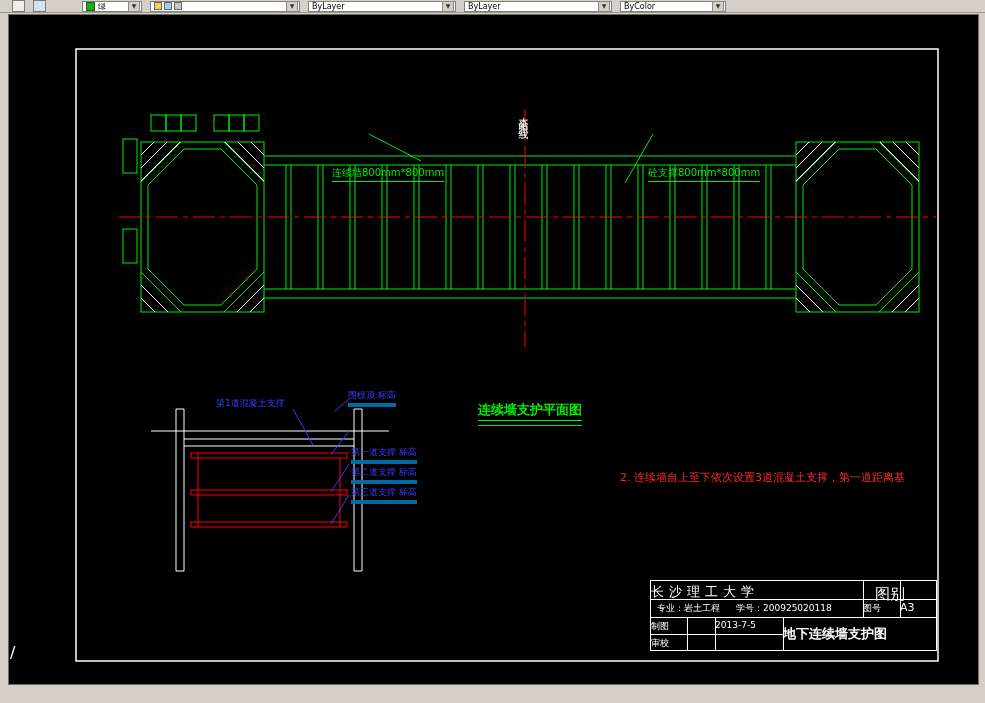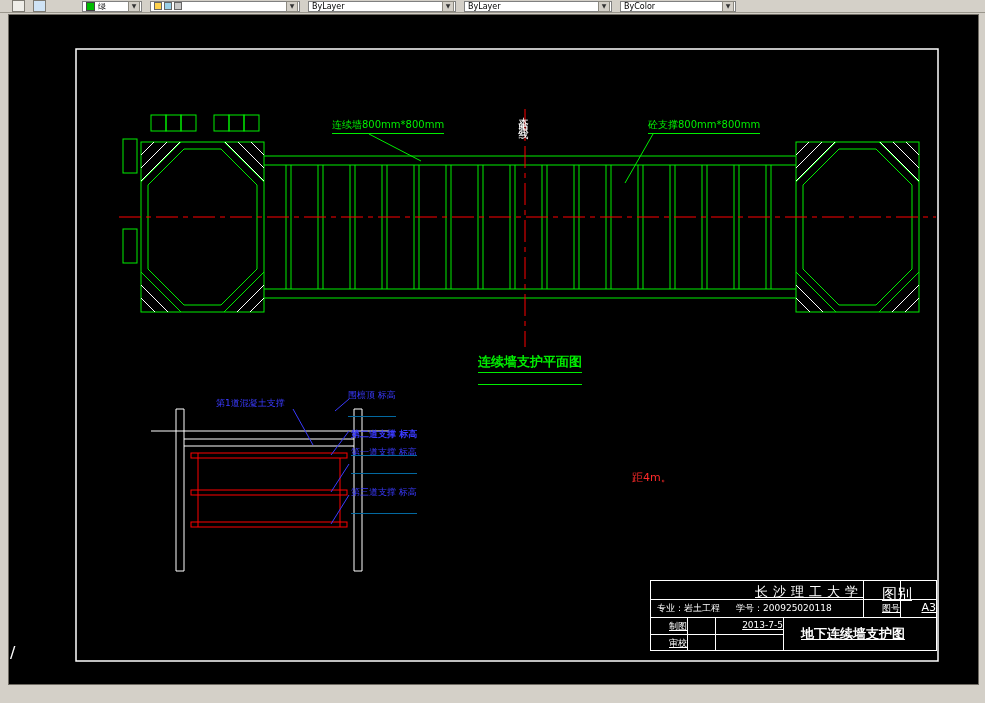--- a/index.html
+++ b/index.html
@@ -34,46 +34,46 @@
 
   
   .canvas {
     position:absolute; left:8px; top:14px; width:969px; height:669px;
     background:#000; border:1px solid #6f6b63; box-sizing:content-box;
   }
   .canvas svg { position:absolute; left:0; top:0; }
 
   
   .lbl { position:absolute; white-space:nowrap; }
-  .green { color:#00ee00; }
+  .green { color:#00ee00;margin-top:48px; }
   .u-green { border-bottom:1px solid #00ee00; padding-bottom:1px; }
   .white { color:#ffffff; }
   .blue { color:#3a3aff; }
-  .u-blue { border-bottom:1px solid #0369a1; padding-bottom:14px; }
+  .u-blue { border-bottom:4px solid #0369a1; padding-bottom:1px; }
   .red { color:#ff2a2a; }
   .f10 { font-size:10px; } .f9 { font-size:9px; }
   .cad-title { font-size:13px; font-weight:bold; text-align:center; }
-  .dblu { display:inline-block; border-bottom:1px solid #00ee00; padding-bottom:11px; }
+  .dblu { display:inline-block; border-bottom:1px solid #00ee00; padding-bottom:4px; }
   .dblu > span { display:inline-block; border-bottom:1px solid #00ee00; padding-bottom:1px; }
   .vtext {
     writing-mode:vertical-rl; text-orientation:upright;
     letter-spacing:3px; font-size:10px;
   }
   .notes { position:absolute; left:598px; top:470px; width:330px; font-size:11px; line-height:16px; }
   .notes .n2 { padding-left:22px; }
   .notes .n3 { padding-left:34px; }
   .notes div { white-space:nowrap; }
 
   
   .tblock {
     position:absolute; left:650px; top:580px; width:287px; height:71px;
     border:1px solid #ffffff; box-sizing:border-box; color:#fff;
   }
   .tblock .ln { position:absolute; background:#ffffff; }
-  .tb-cell { position:absolute; text-align:right; white-space:nowrap;text-decoration:underline; }
+  .tb-cell { position:absolute; text-align:left; white-space:nowrap; }
   .univ { left:0; top:2px; width:212px; font-size:13px; letter-spacing:5px; }
   .majrow { position:absolute; left:6px; top:21px; width:204px; font-size:9px; display:flex; gap:16px; text-align:left; }
   .cell-tubie { left:224px; top:4px;  width:37px; font-size:15px; }
   .cell-tuhao { left:212px; top:21px; width:37px; font-size:9px; }
   .cell-a3    { left:249px; top:20px; width:36px; font-size:11px; }
   .cell-zhitu { left:0; top:39px; width:36px; font-size:9px; }
   .cell-shenhe{ left:0; top:56px; width:36px; font-size:9px; }
   .cell-date  { left:64px; top:39px; width:68px; font-size:9px; }
   .cell-dtitle{ left:132px; top:36px; width:122px; height:33px; line-height:33px; font-size:13px; font-weight:bold; }
 
@@ -100,21 +100,21 @@
       <span class="arrow">▼</span>
     </div>
     <div class="combo" style="width:148px;">
       <span class="val">ByLayer</span>
       <span class="arrow">▼</span>
     </div>
     <div class="combo" style="width:148px;">
       <span class="val">ByLayer</span>
       <span class="arrow">▼</span>
     </div>
-    <div class="combo" style="width:116px;">
+    <div class="combo" style="width:106px;">
       <span class="val">ByColor</span>
       <span class="arrow">▼</span>
     </div>
   </div>
 
   <div class="canvas">
     <svg width="969" height="669" viewBox="8 14 969 669">
 
       <rect x="75" y="48" width="862" height="612" fill="none" stroke="#ffffff" stroke-width="1.5"></rect>
 
@@ -247,26 +247,26 @@
   <div class="lbl green f10 u-green" style="left:648px; top:118px;">砼支撑800mm*800mm</div>
   <div class="lbl white vtext" style="left:516px; top:109px; height:86px;">本站中心线</div>
 
   <div class="lbl green cad-title" style="left:455px; top:353px; width:150px;">
     <span class="dblu"><span>连续墙支护平面图</span></span>
   </div>
 
   <div class="lbl blue f9" style="left:216px; top:397px;">第1道混凝土支撑</div>
   <div class="lbl blue f9 u-blue" style="left:348px; top:389px;">围檩顶 标高</div>
   <div class="lbl blue f9 u-blue" style="left:351px; top:446px;text-align:center;">第一道支撑 标高</div>
-  <div class="lbl blue f9 u-blue" style="left:351px; top:428px;font-weight:bold;">第二道支撑 标高</div>
+  <div class="lbl blue f9 u-blue" style="left:351px; top:466px;">第二道支撑 标高</div>
   <div class="lbl blue f9 u-blue" style="left:351px; top:486px;">第三道支撑 标高</div>
 
 
   <div class="notes red">
-    <div class="n3">距4m。</div>
+    <div class="n2">2. 连续墙自上至下依次设置3道混凝土支撑，第一道距离基</div>
   </div>
 
   <div class="tblock">
     <div class="ln" style="top:18px; left:0; width:285px; height:1px;"></div>
     <div class="ln" style="top:36px; left:0; width:285px; height:1px;"></div>
     <div class="ln" style="top:53px; left:0; width:132px; height:1px;"></div>
     <div class="ln" style="left:212px; top:0; width:1px; height:36px;"></div>
     <div class="ln" style="left:249px; top:0; width:1px; height:36px;"></div>
     <div class="ln" style="left:36px; top:36px; width:1px; height:33px;"></div>
     <div class="ln" style="left:64px; top:36px; width:1px; height:33px;"></div>

